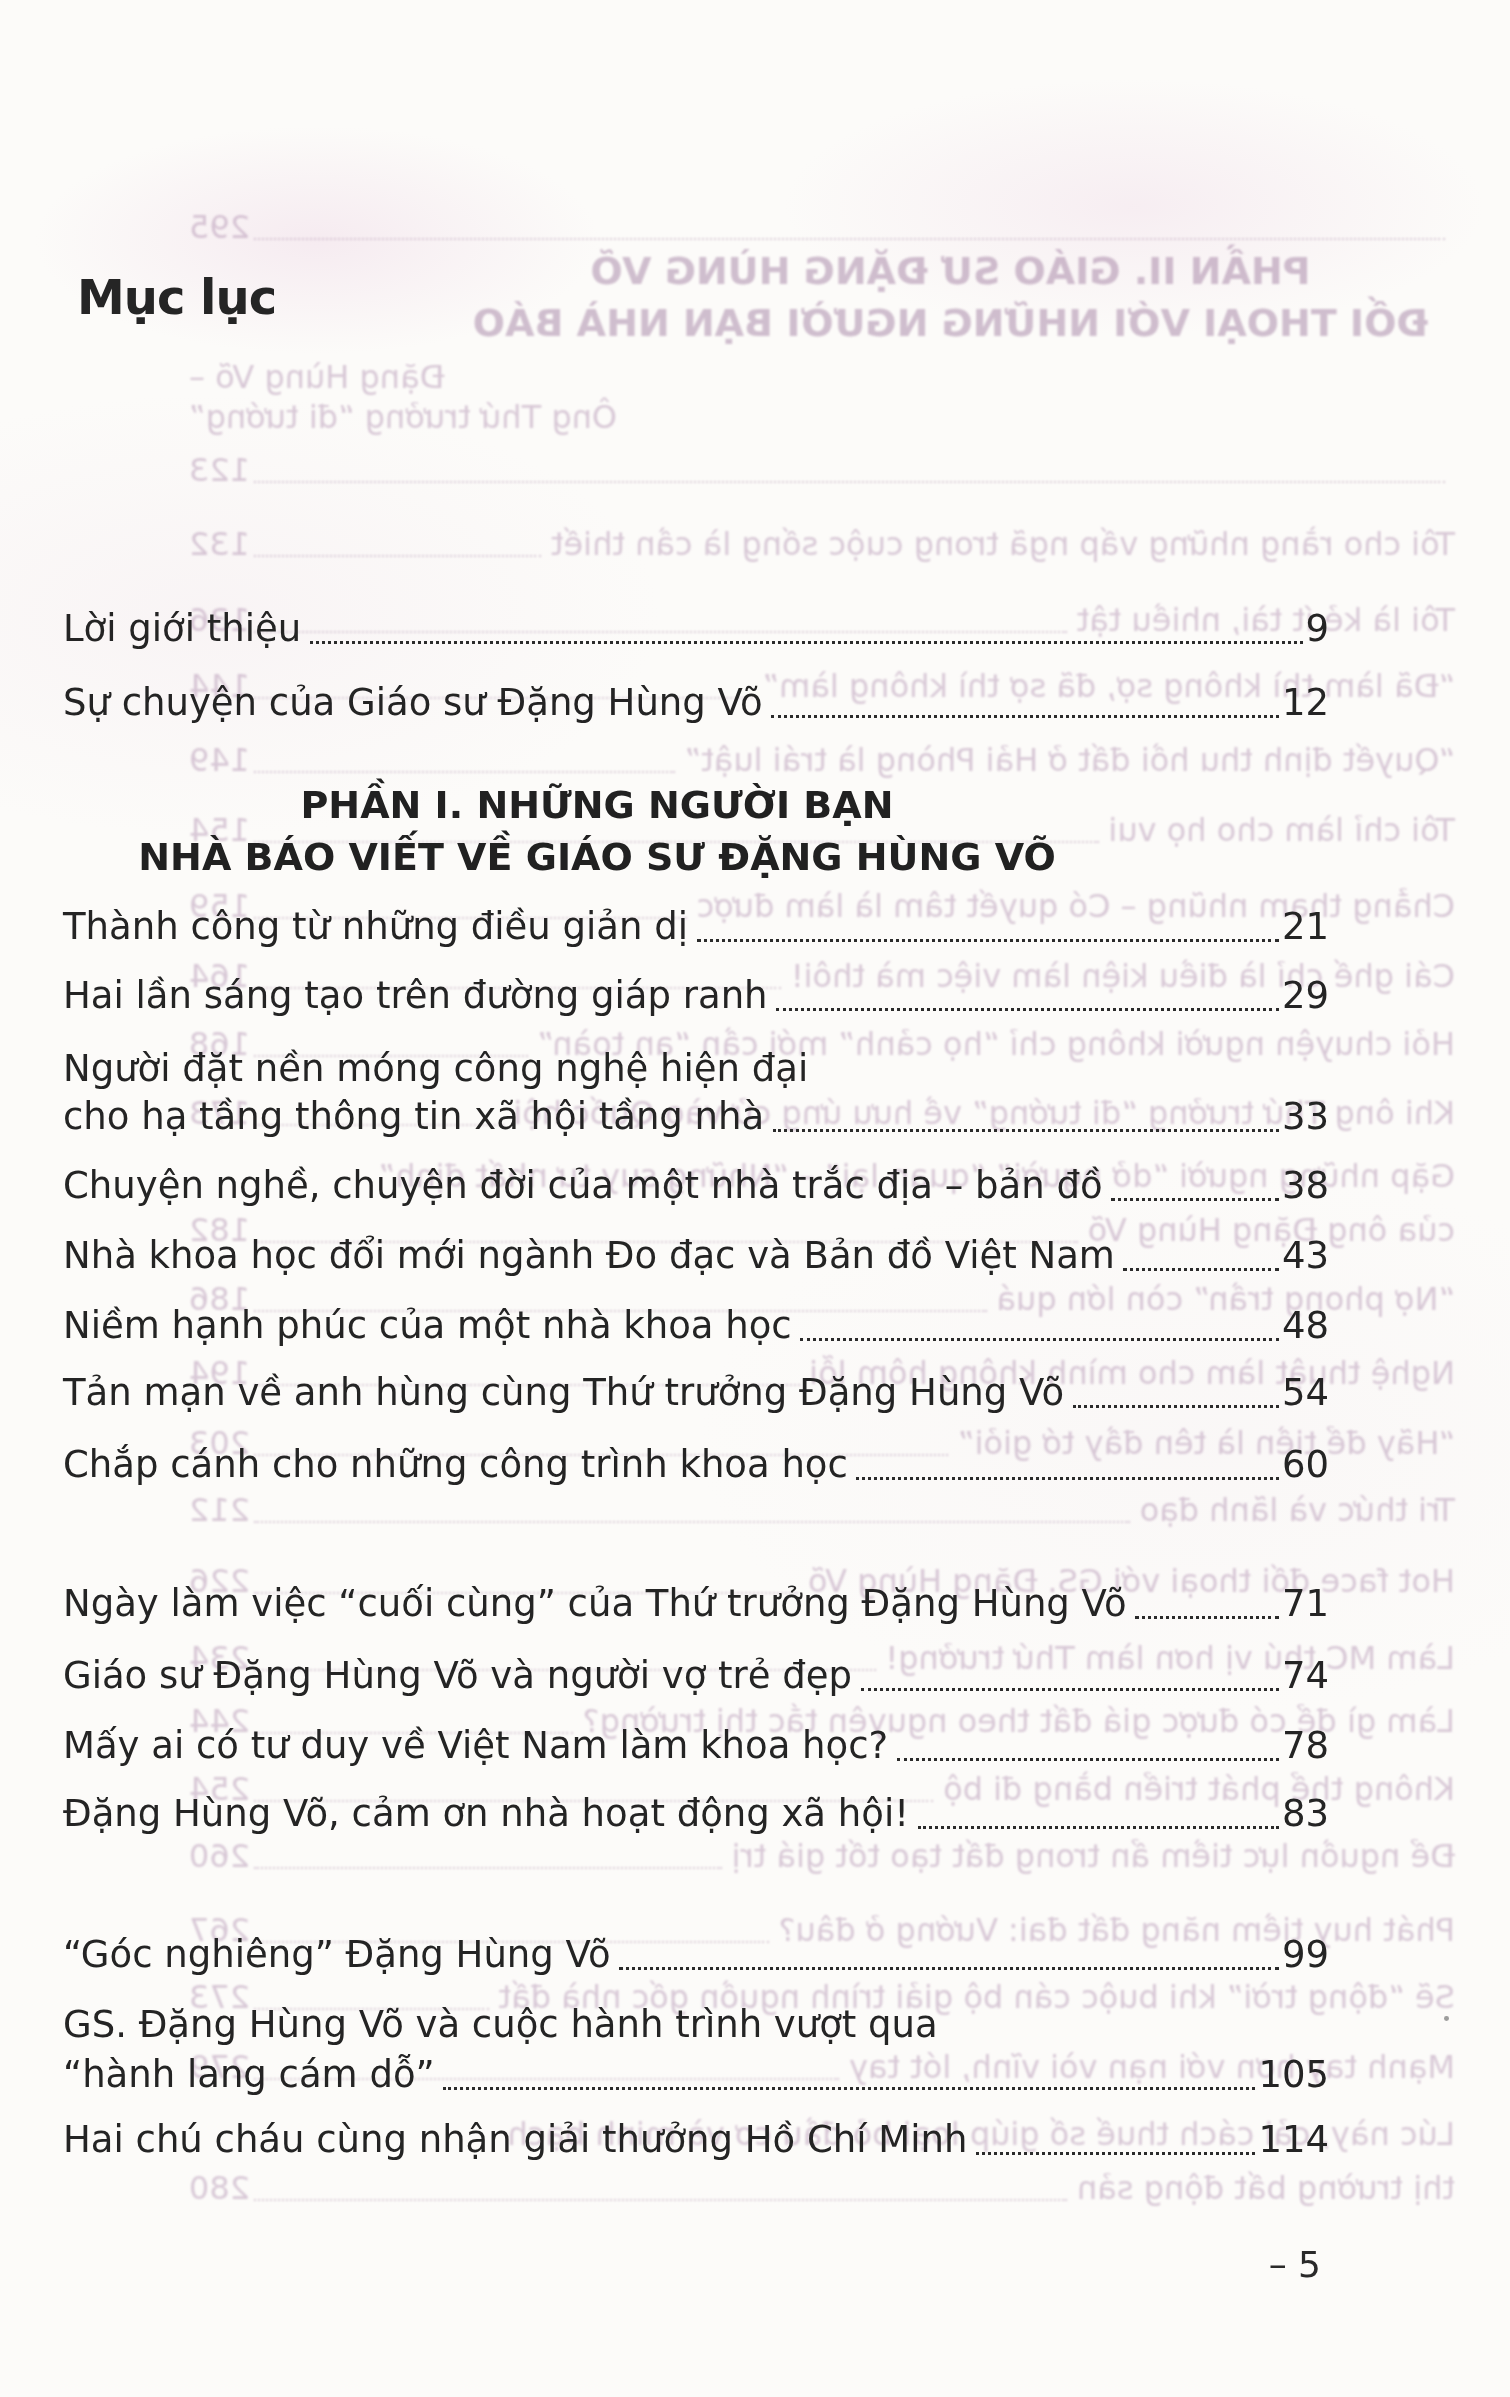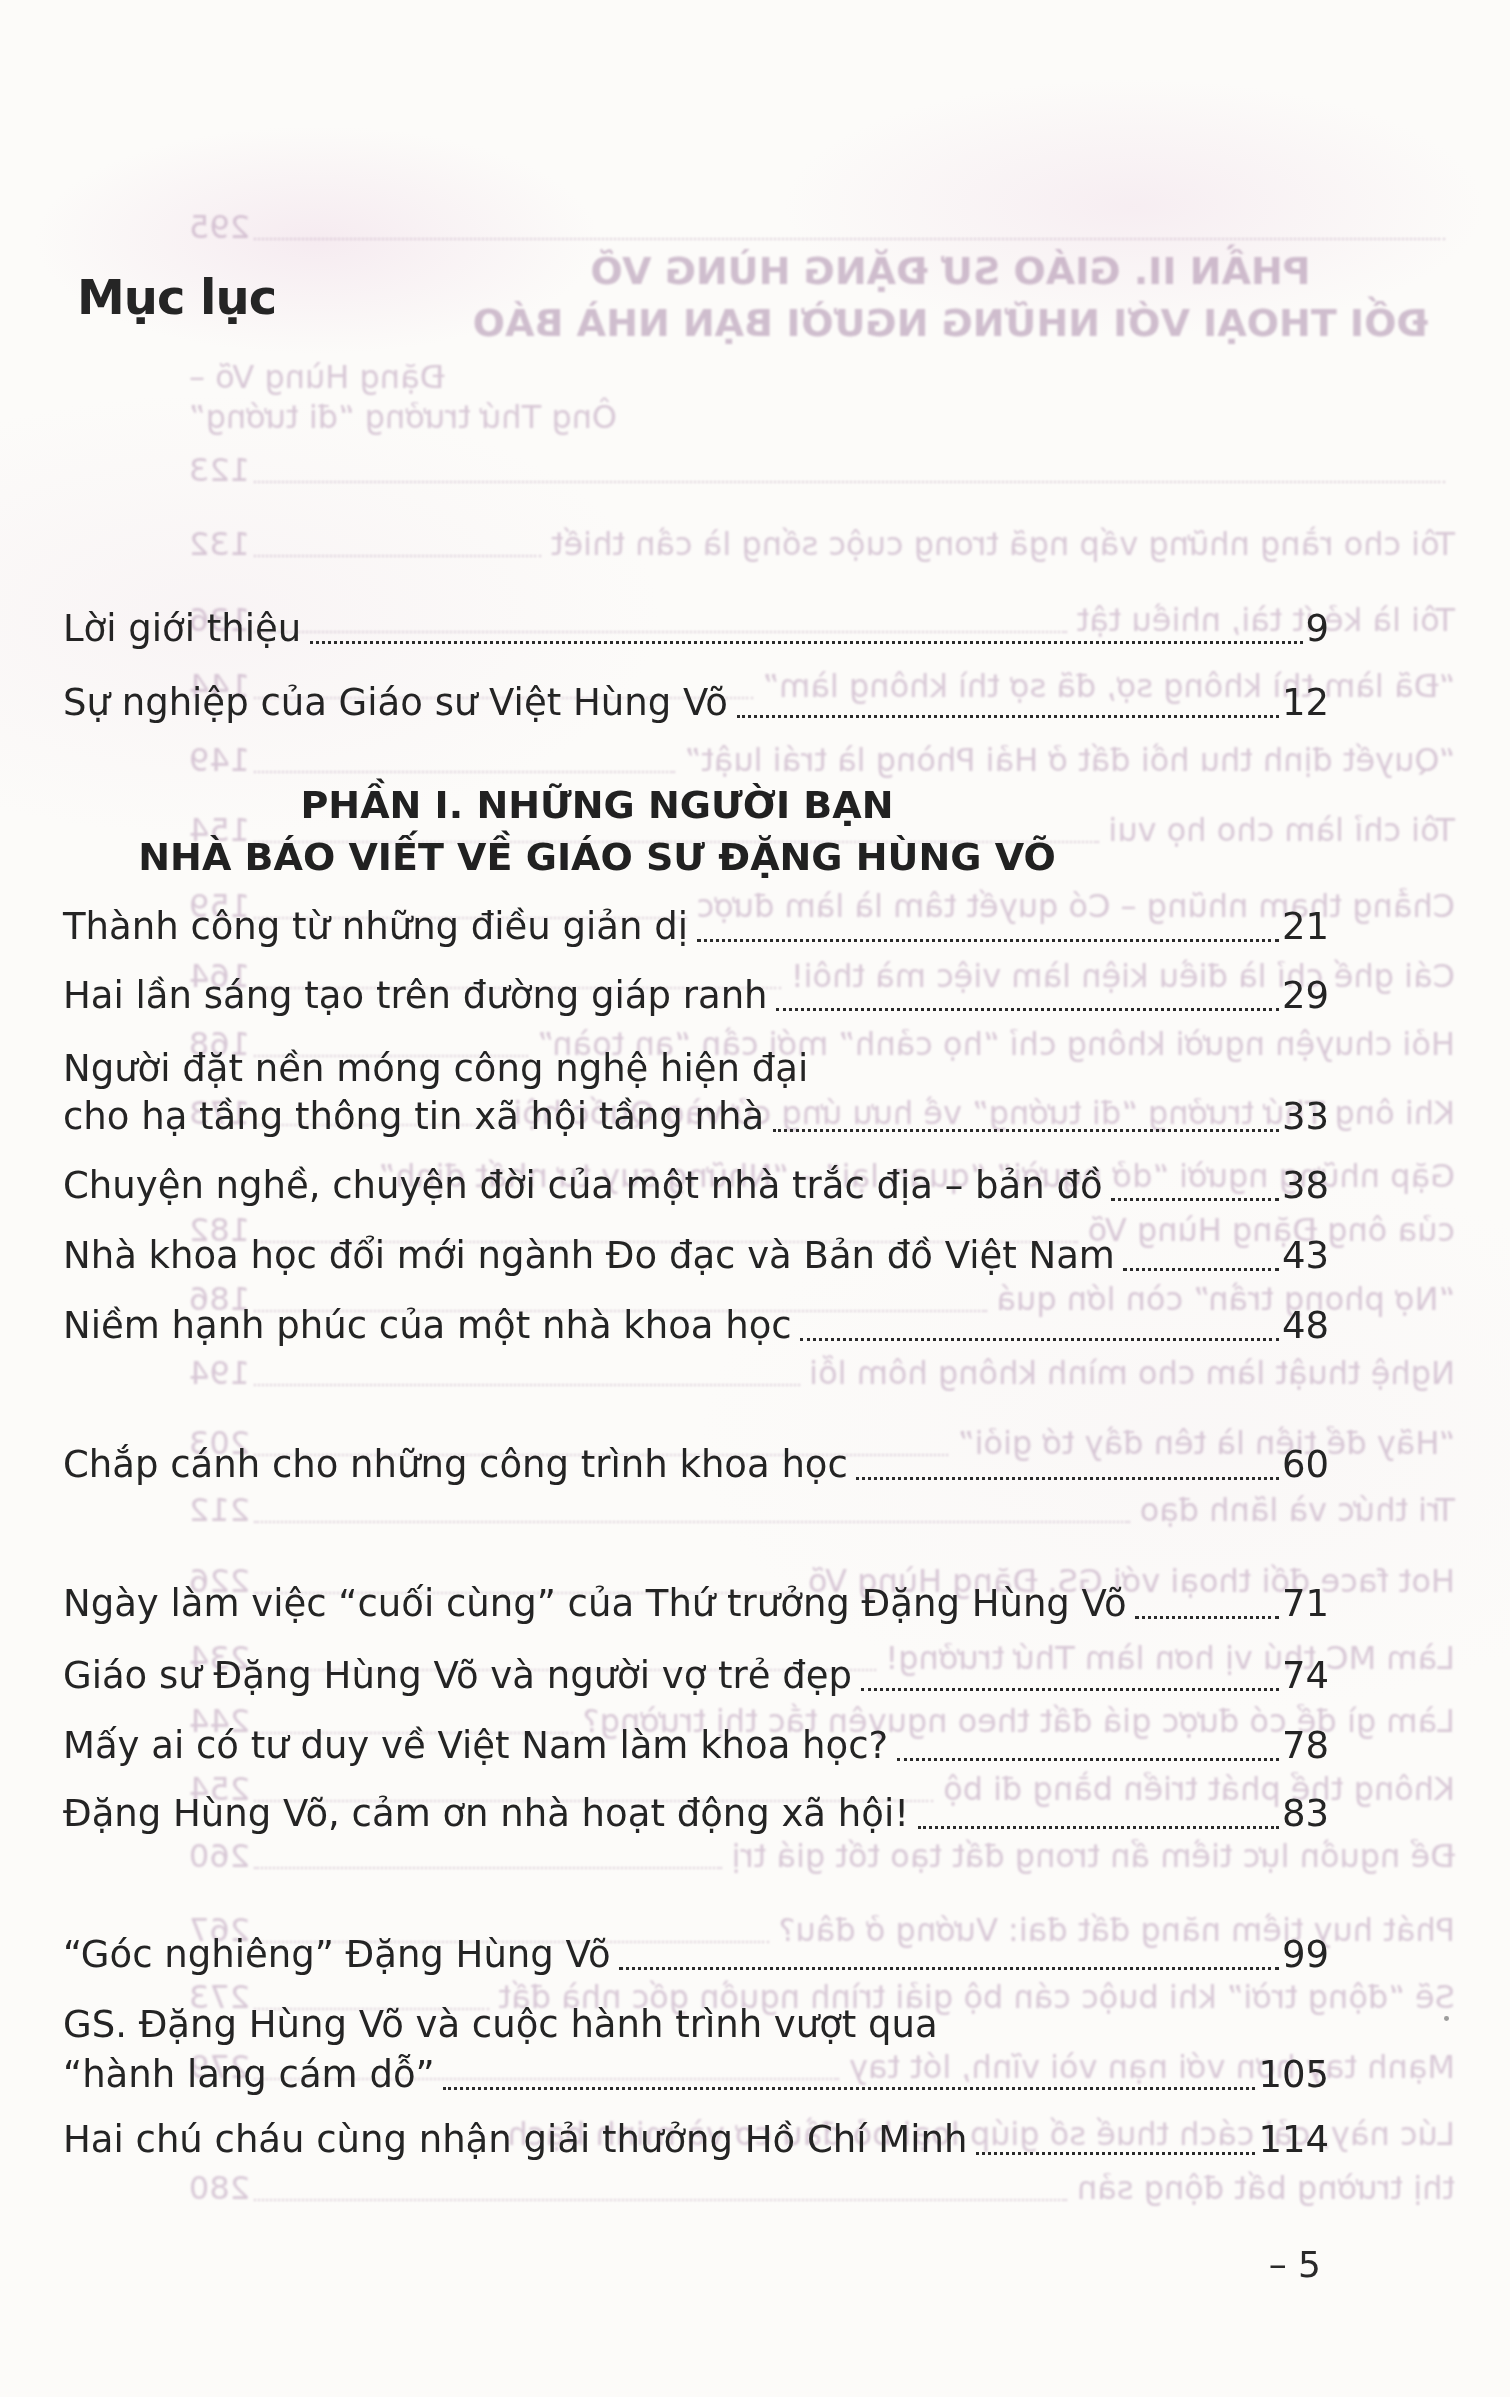--- a/index.html
+++ b/index.html
@@ -228,21 +228,21 @@
   </div>
 
   <h1 class="title">Mục lục</h1>
 
   <div class="row" style="top:606px">
     <span class="t">Lời giới thiệu</span>
     <span class="leader"></span>
     <span class="num">9</span>
   </div>
   <div class="row" style="top:680px">
-    <span class="t">Sự nghiệp của Giáo sư Việt Hùng Võ</span>
+    <span class="t">Sự chuyện của Giáo sư Đặng Hùng Võ</span>
     <span class="leader"></span>
     <span class="num">12</span>
   </div>
 
   <div class="sec" style="top:780px">PHẦN I. NHỮNG NGƯỜI BẠN</div>
   <div class="sec" style="top:832px">NHÀ BÁO VIẾT VỀ GIÁO SƯ ĐẶNG HÙNG VÕ</div>
 
   <div class="row" style="top:904px">
     <span class="t">Thành công từ những điều giản dị</span>
     <span class="leader"></span>
@@ -268,20 +268,25 @@
   </div>
   <div class="row" style="top:1233px">
     <span class="t">Nhà khoa học đổi mới ngành Đo đạc và Bản đồ Việt Nam</span>
     <span class="leader"></span>
     <span class="num">43</span>
   </div>
   <div class="row" style="top:1303px">
     <span class="t">Niềm hạnh phúc của một nhà khoa học</span>
     <span class="leader"></span>
     <span class="num">48</span>
+  </div>
+  <div class="row" style="top:1370px">
+    <span class="t">Tản mạn về anh hùng cùng Thứ trưởng Đặng Hùng Võ</span>
+    <span class="leader"></span>
+    <span class="num">54</span>
   </div>
   <div class="row" style="top:1442px">
     <span class="t">Chắp cánh cho những công trình khoa học</span>
     <span class="leader"></span>
     <span class="num">60</span>
   </div>
   <div class="row" style="top:1581px">
     <span class="t">Ngày làm việc “cuối cùng” của Thứ trưởng Đặng Hùng Võ</span>
     <span class="leader"></span>
     <span class="num">71</span>

